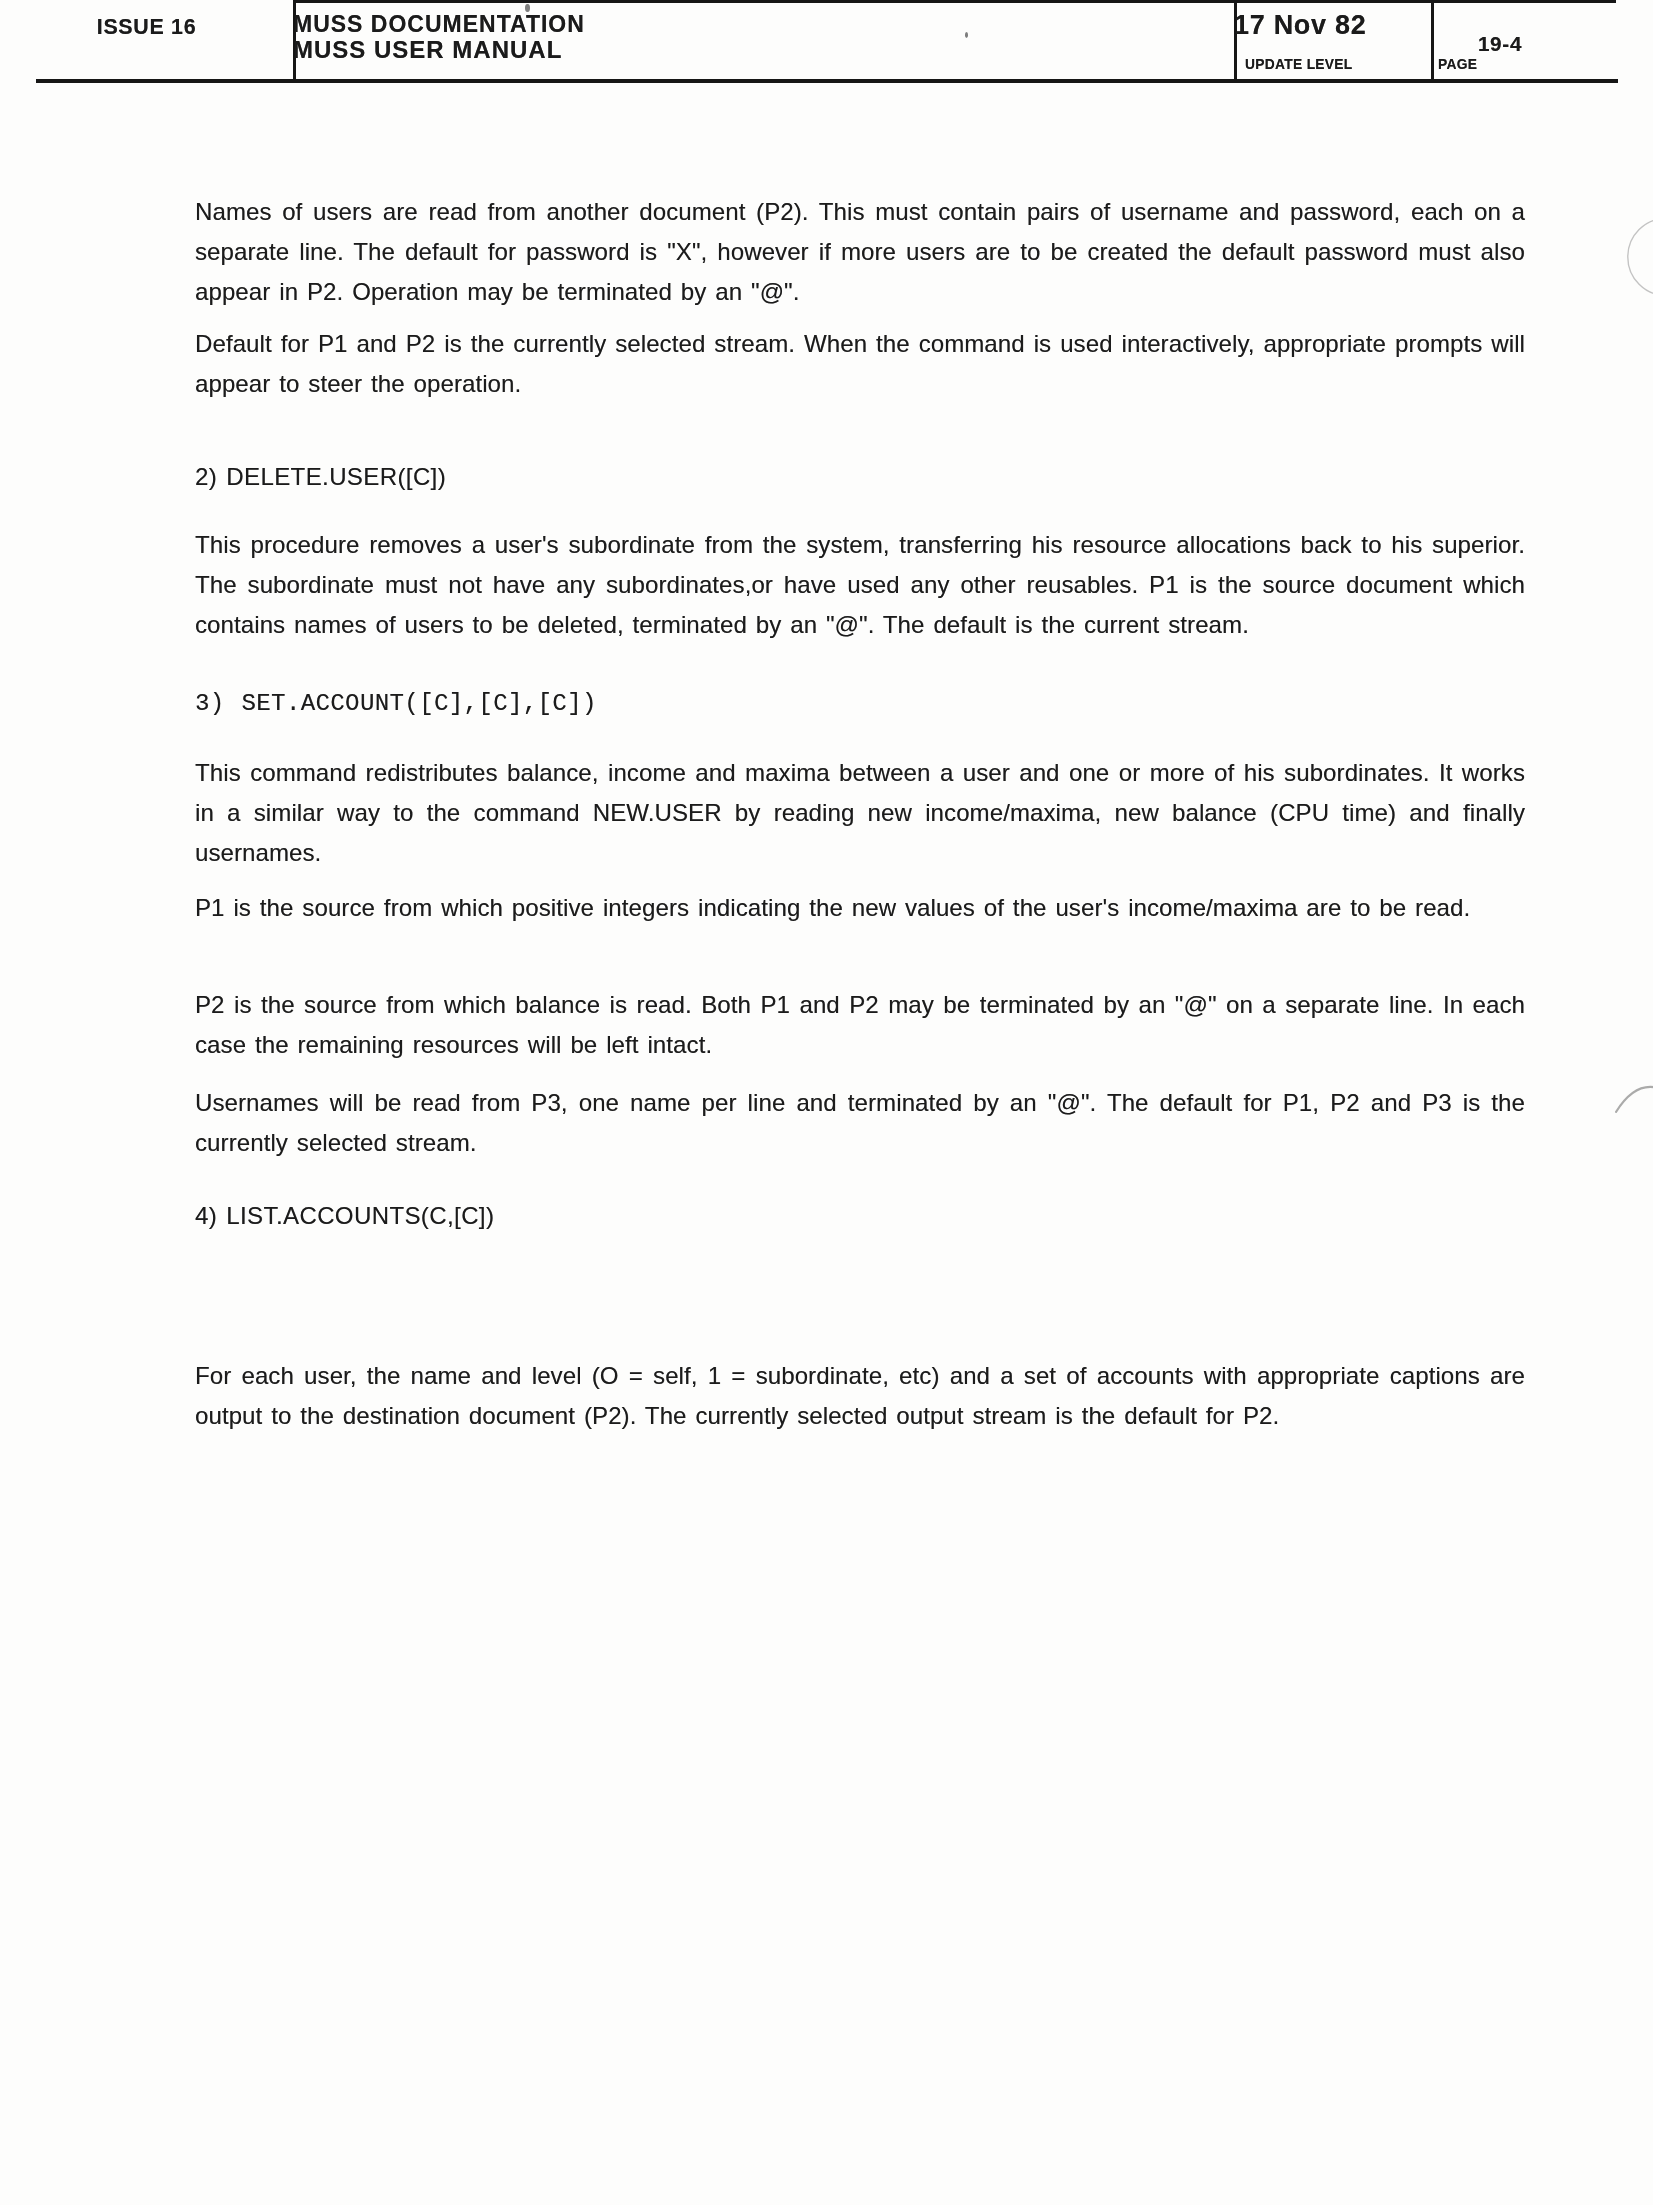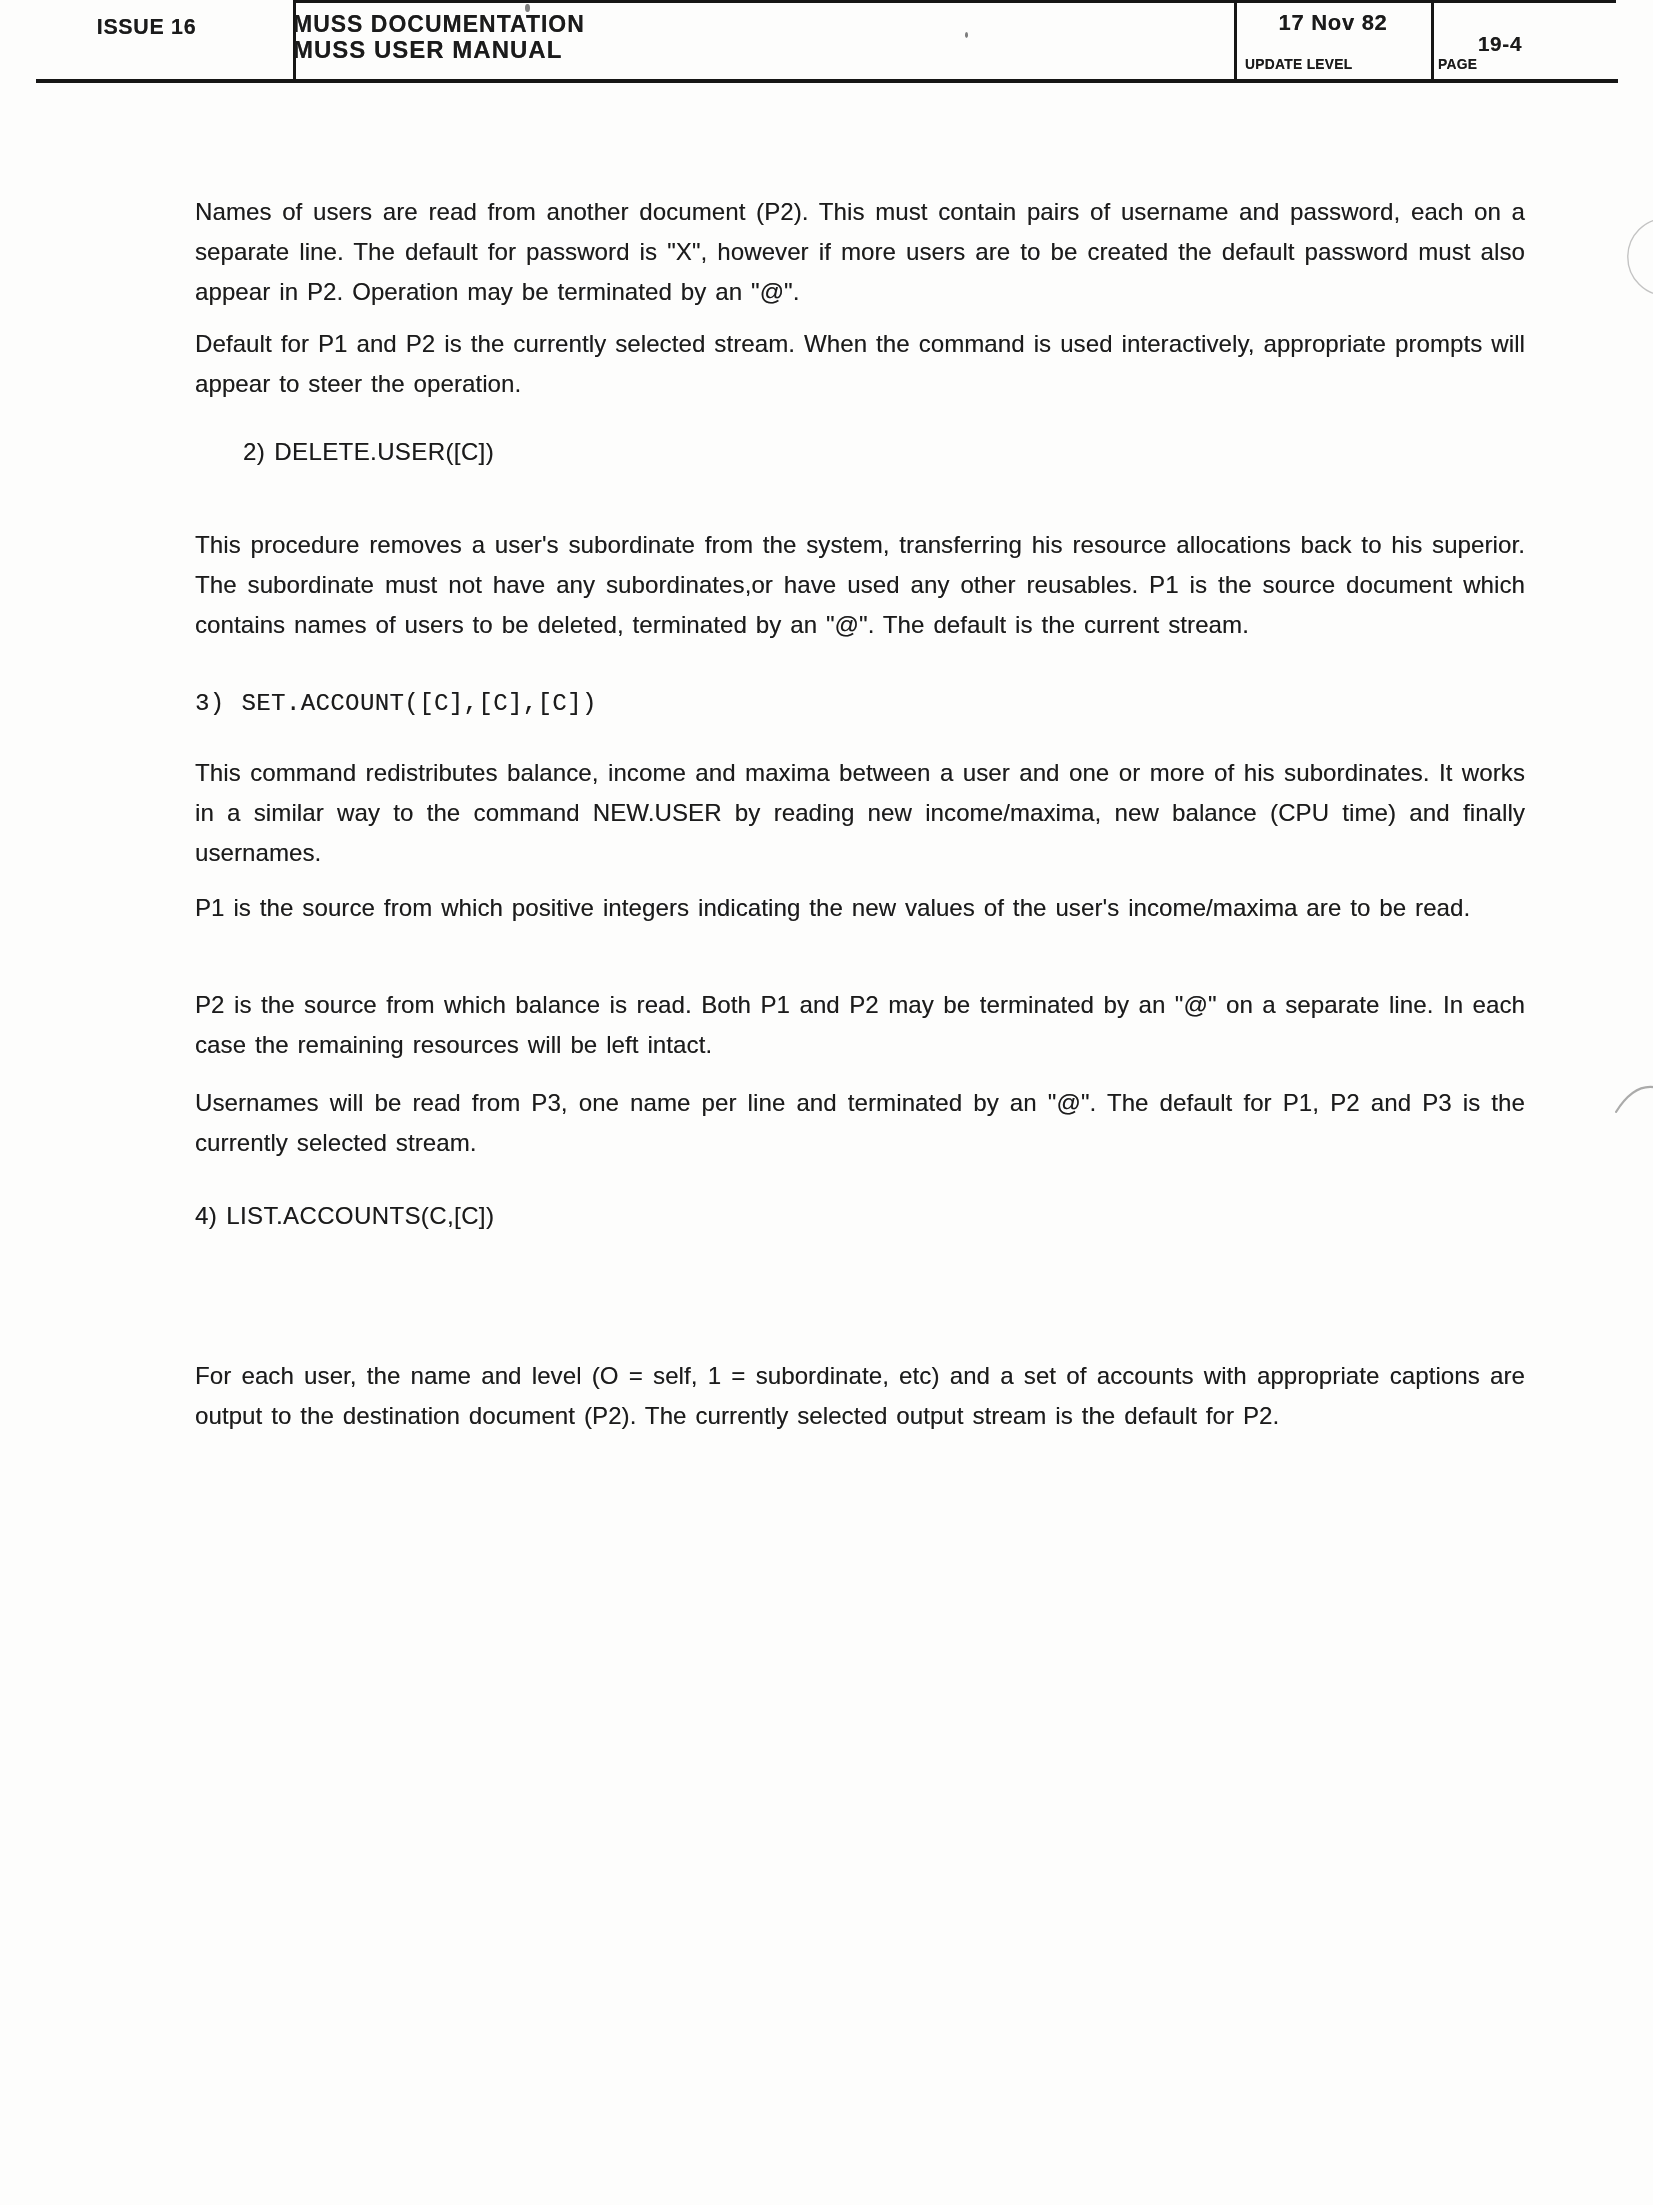--- a/index.html
+++ b/index.html
@@ -20,35 +20,35 @@
   .vline{position:absolute;top:0;width:2.8px;height:79px;background:#161616;}
   .v1{left:293px;}
   .v2{left:1234px;}
   .v3{left:1431px;}
 
   .hdr-text{position:absolute;font-weight:bold;letter-spacing:0.7px;
     text-shadow:0 0 0.3px rgba(10,10,10,.6);}
   .issue{left:0;top:15px;width:293px;text-align:center;font-size:21.4px;}
   .title1{left:293px;top:11px;width:941px;font-size:23px;letter-spacing:1px;}
   .title2{left:293px;top:36px;width:941px;text-align:left;font-size:24px;letter-spacing:1px;}
-  .update-date{left:1234px;top:9.6px;width:198px;text-align:center;font-size:22px;}
+  .update-date{left:1234px;top:9.6px;width:198px;text-align:left;font-size:27px;}
   .update-caption{left:1245px;top:57px;font-size:13.8px;letter-spacing:0.3px;}
   .page-number{left:1431px;top:32px;width:138px;text-align:center;font-size:20.7px;}
   .page-caption{left:1438px;top:57px;font-size:13.8px;letter-spacing:0.3px;}
 
   
   .block{
     position:absolute;left:195px;width:1330px;
     font-size:24px;line-height:40px;
     text-align:justify;word-spacing:2.1px;letter-spacing:0.1px;
     text-shadow:0.2px 0.2px 0.3px rgba(15,15,15,.45);
     white-space:pre-line;
   }
   .heading{text-align:left;letter-spacing:0.4px;}
-  .b0{top:192px;}  .b1{top:324px;}  .b2{top:432px;margin-left:48px;}
+  .b0{top:192px;}  .b1{top:324px;}  .b2{top:457px;}
   .b3{top:525px;}  .b4{top:684px;font-family:Liberation Mono, monospace;}  .b5{top:753px;}
   .b6{top:888px;} .b7{top:985px;} .b8{top:1083px;}
   .b9{top:1196px;} .b10{top:1259px;} .b11{top:1356px;}
 
   
   .artifact{position:absolute;pointer-events:none;}
   .speck{position:absolute;background:#3a3a3a;border-radius:50%;opacity:.65;}
 </style>
 </head>
 <body>

